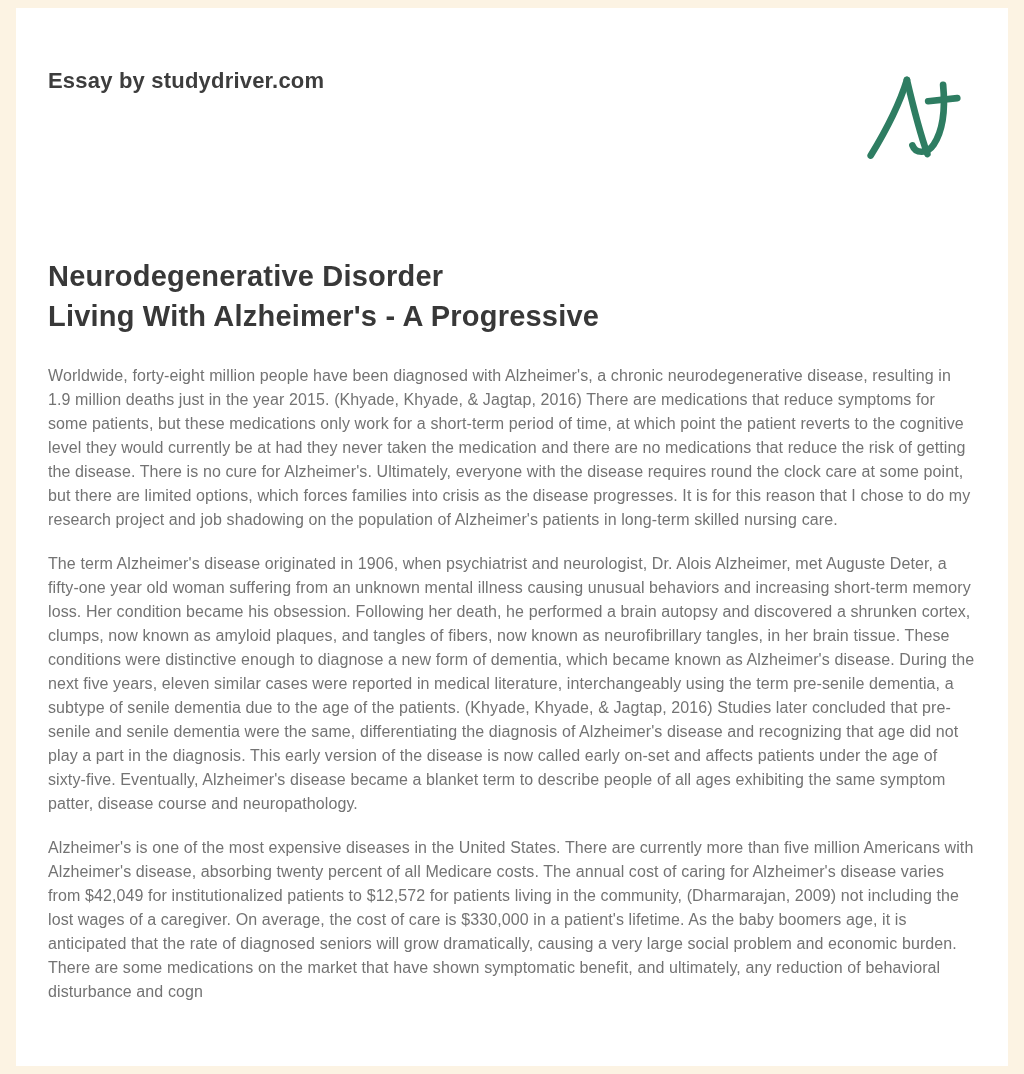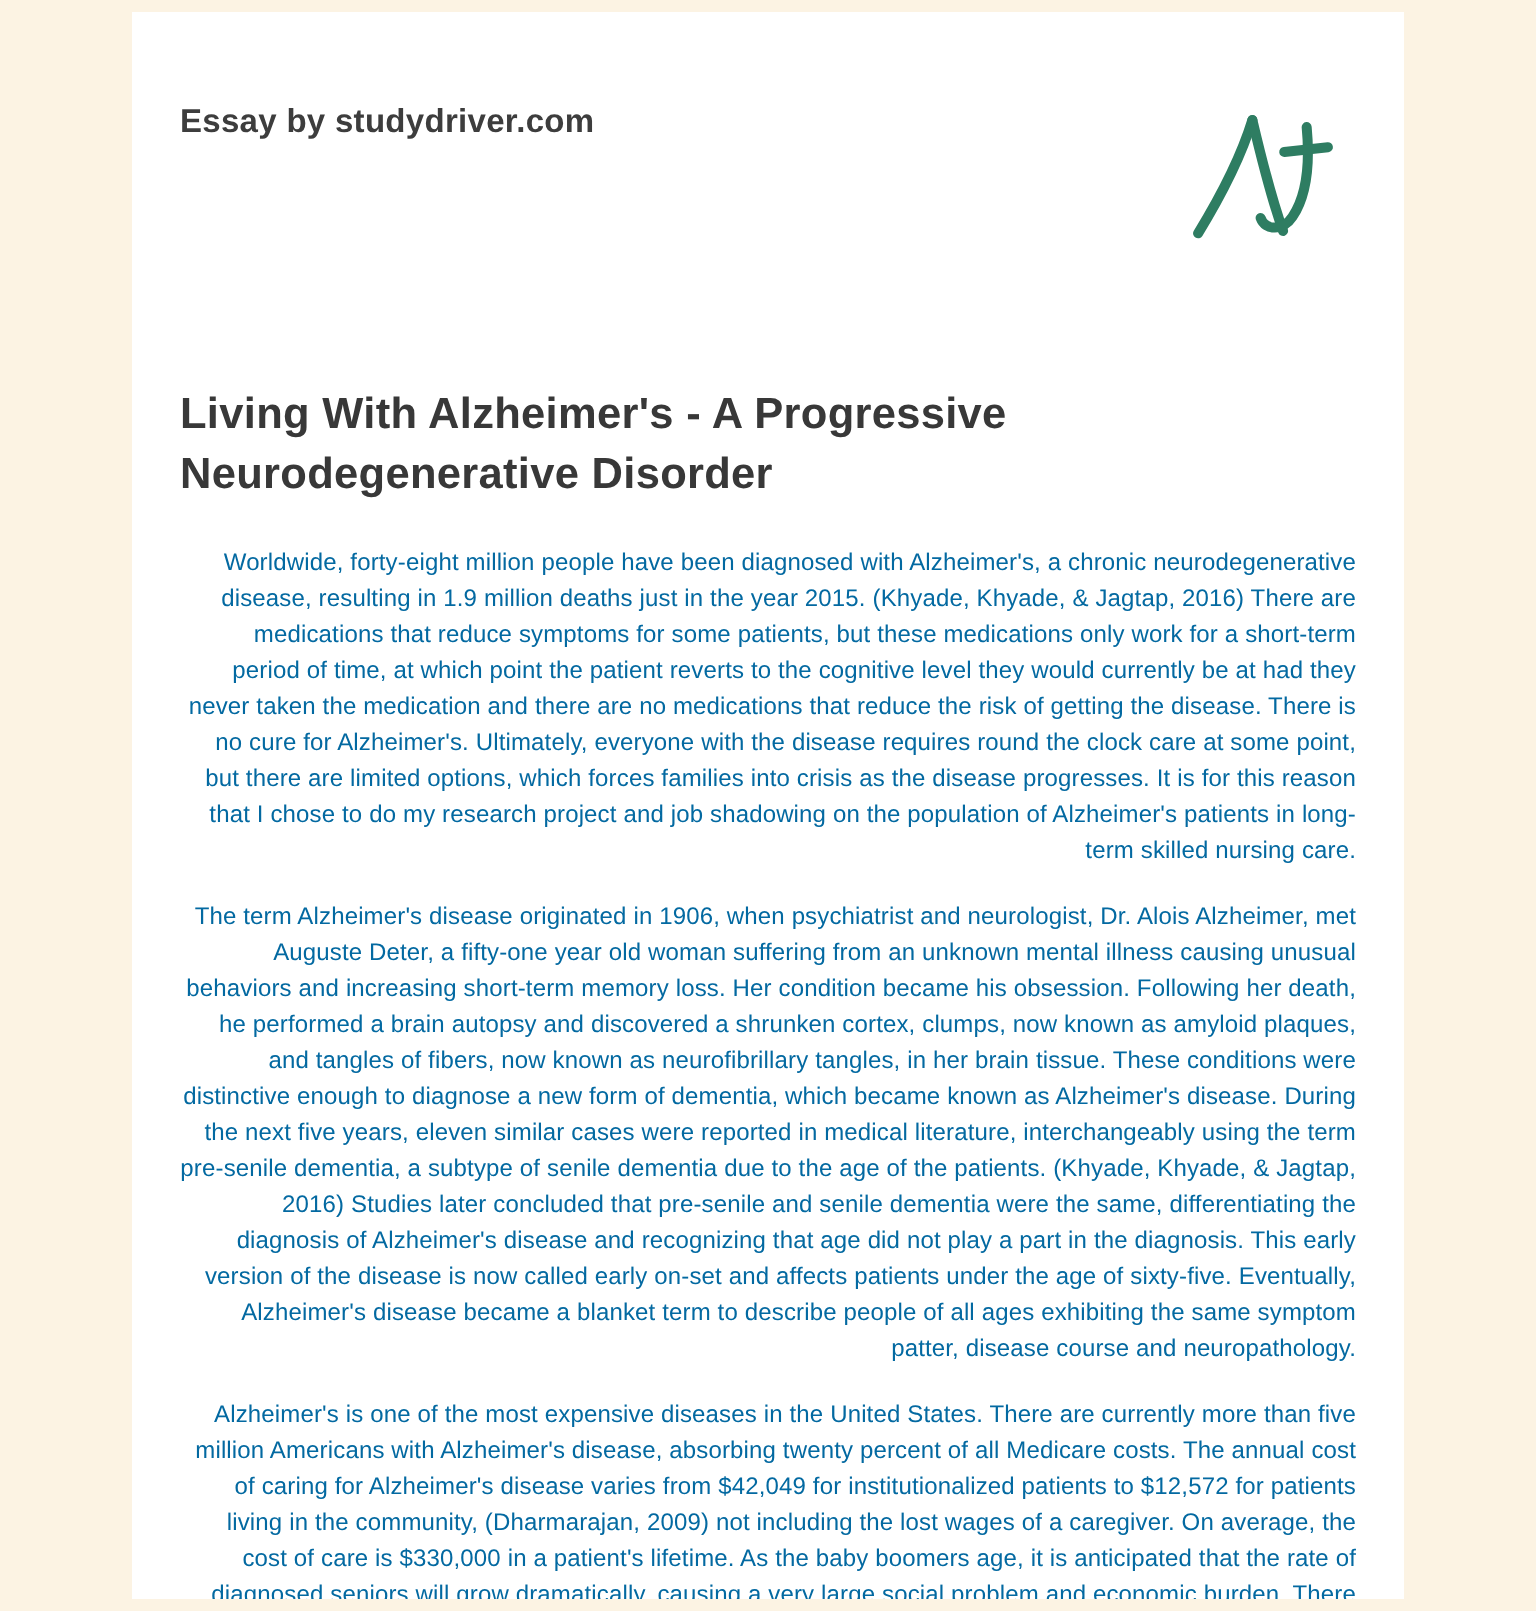--- a/index.html
+++ b/index.html
@@ -4,21 +4,21 @@
 <style>
   * { margin: 0; padding: 0; box-sizing: border-box; }
   html, body {
     width: 1024px;
     height: 1074px;
     overflow: hidden;
     font-family: "Liberation Sans", sans-serif;
     background: #fcf3e3;
   }
   .card {
-    width: 848px;
+    width: 992px;
     height: 1058px;
     margin: 8px auto 0;
     background: #ffffff;
     padding: 60px 32px 0 32px;
     overflow: hidden;
   }
   .header {
     display: flex;
     justify-content: space-between;
     align-items: flex-start;
@@ -52,24 +52,23 @@
     line-height: 40px;
     font-weight: 600;
     color: #383838;
     letter-spacing: 0.2px;
   }
   .essay-title .line { display: block; }
   .essay-body { margin-top: 28px; }
   .para {
     font-size: 16px;
     line-height: 24px;
-    color: #0369a1;
+    color: #737373;
     margin-bottom: 20px;
     letter-spacing: 0.1px;
-    text-align: right;
   }
 </style>
 </head>
 <body>
 
 <div class="card">
 
   <div class="header">
     <div class="header-left">
       <h1 class="header-title">Essay by studydriver.com</h1>
@@ -81,22 +80,22 @@
           <path d="M6 102 C28 66 44 32 52 6"></path>
           <path d="M52 6 C60 40 68 72 78 100"></path>
           <path d="M98 12 C101 44 98 70 86 88 C78 100 63 100 59 89"></path>
           <path d="M79 33 L116 29"></path>
         </g>
       </svg>
     </div>
   </div>
 
   <h2 class="essay-title">
+    <span class="line">Neurodegenerative Disorder</span>
     <span class="line">Living With Alzheimer's - A Progressive</span>
-    <span class="line">Neurodegenerative Disorder</span>
   </h2>
 
   <div class="essay-body">
     <p class="para">Worldwide, forty-eight million people have been diagnosed with Alzheimer's, a chronic neurodegenerative disease, resulting in 1.9 million deaths just in the year 2015. (Khyade, Khyade, &amp; Jagtap, 2016) There are medications that reduce symptoms for some patients, but these medications only work for a short-term period of time, at which point the patient reverts to the cognitive level they would currently be at had they never taken the medication and there are no medications that reduce the risk of getting the disease. There is no cure for Alzheimer's. Ultimately, everyone with the disease requires round the clock care at some point, but there are limited options, which forces families into crisis as the disease progresses. It is for this reason that I chose to do my research project and job shadowing on the population of Alzheimer's patients in long-term skilled nursing care.</p>
     <p class="para">The term Alzheimer's disease originated in 1906, when psychiatrist and neurologist, Dr. Alois Alzheimer, met Auguste Deter, a fifty-one year old woman suffering from an unknown mental illness causing unusual behaviors and increasing short-term memory loss. Her condition became his obsession. Following her death, he performed a brain autopsy and discovered a shrunken cortex, clumps, now known as amyloid plaques, and tangles of fibers, now known as neurofibrillary tangles, in her brain tissue. These conditions were distinctive enough to diagnose a new form of dementia, which became known as Alzheimer's disease. During the next five years, eleven similar cases were reported in medical literature, interchangeably using the term pre-senile dementia, a subtype of senile dementia due to the age of the patients. (Khyade, Khyade, &amp; Jagtap, 2016) Studies later concluded that pre-senile and senile dementia were the same, differentiating the diagnosis of Alzheimer's disease and recognizing that age did not play a part in the diagnosis. This early version of the disease is now called early on-set and affects patients under the age of sixty-five. Eventually, Alzheimer's disease became a blanket term to describe people of all ages exhibiting the same symptom patter, disease course and neuropathology.</p>
     <p class="para">Alzheimer's is one of the most expensive diseases in the United States. There are currently more than five million Americans with Alzheimer's disease, absorbing twenty percent of all Medicare costs. The annual cost of caring for Alzheimer's disease varies from $42,049 for institutionalized patients to $12,572 for patients living in the community, (Dharmarajan, 2009) not including the lost wages of a caregiver. On average, the cost of care is $330,000 in a patient's lifetime. As the baby boomers age, it is anticipated that the rate of diagnosed seniors will grow dramatically, causing a very large social problem and economic burden. There are some medications on the market that have shown symptomatic benefit, and ultimately, any reduction of behavioral disturbance and cogn</p>
   </div>
 
 </div>
 

